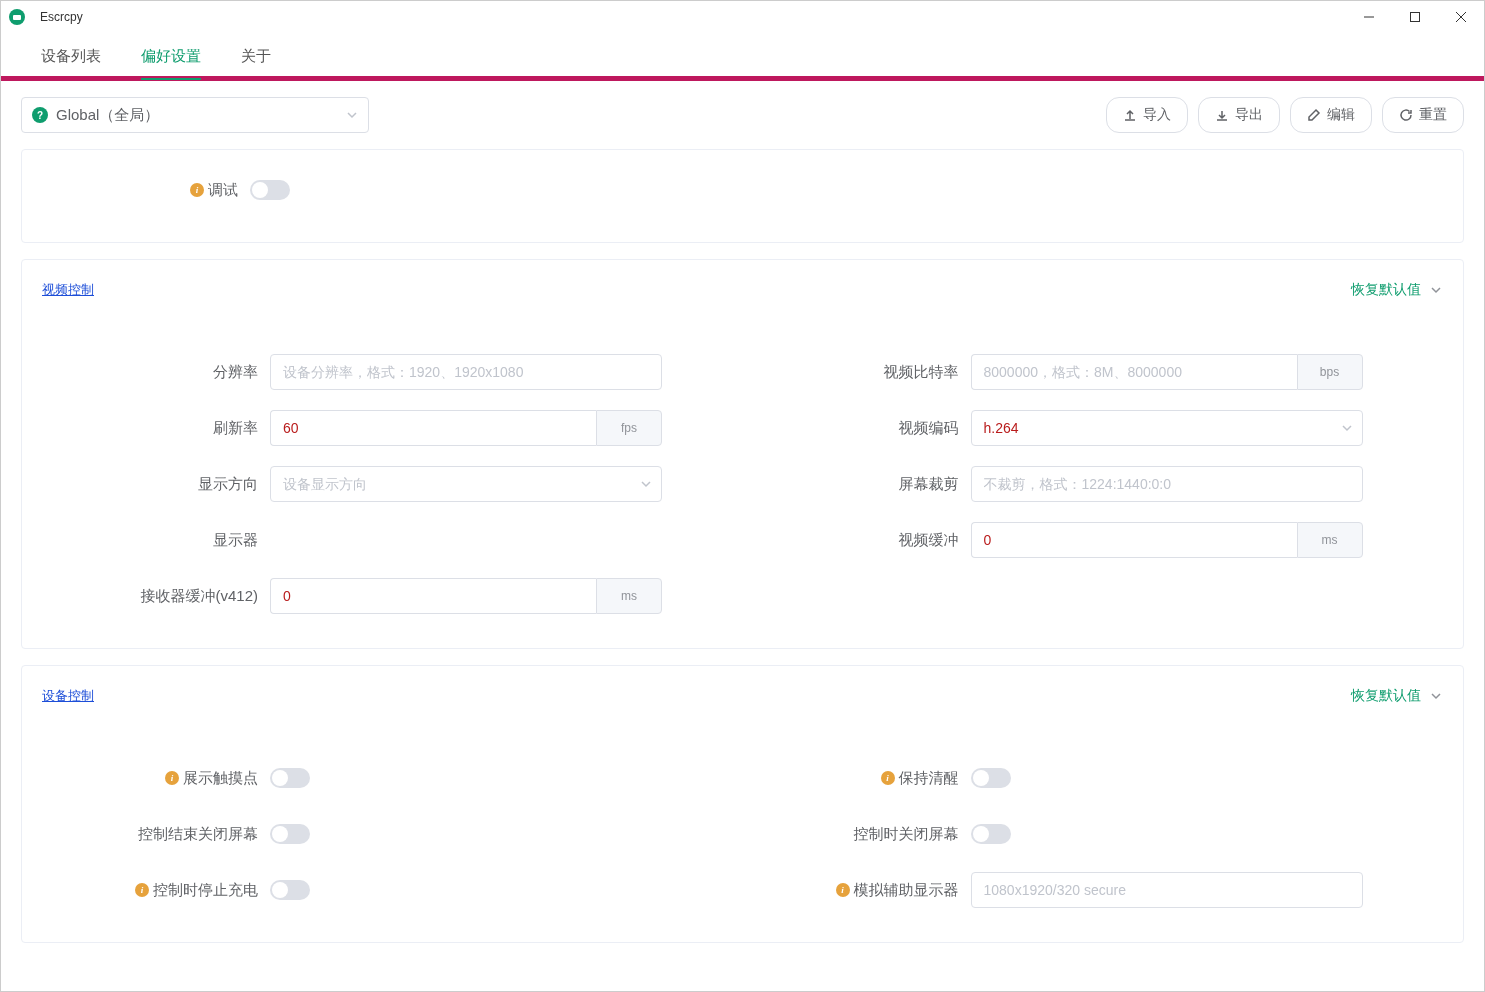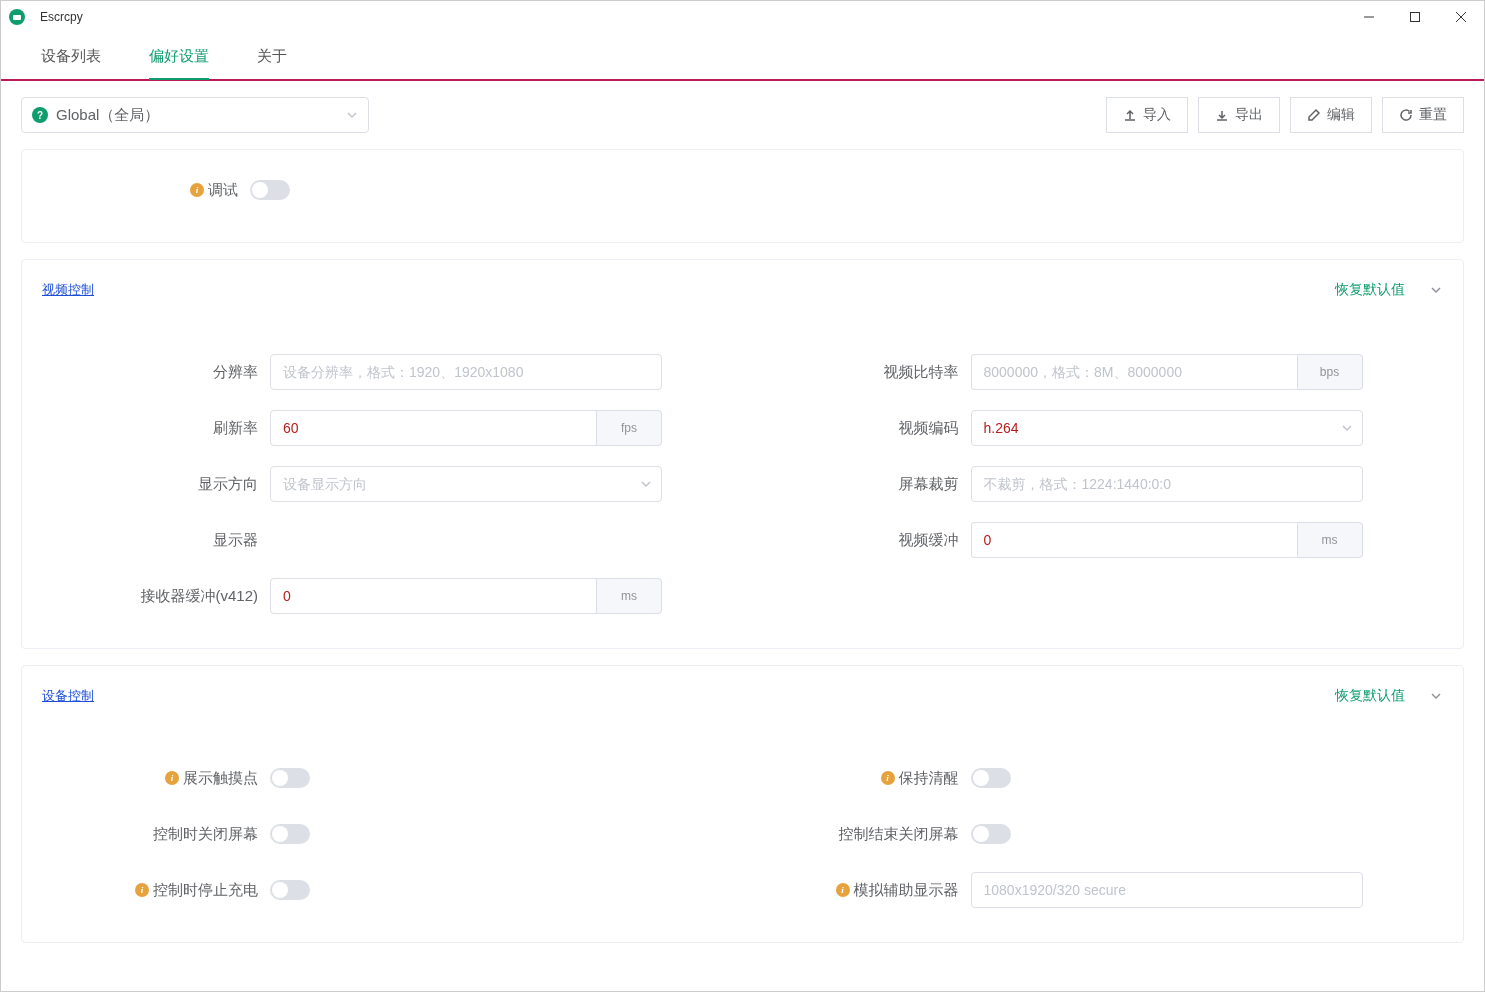--- a/index.html
+++ b/index.html
@@ -68,23 +68,23 @@
     }
     .win-ctrl svg {
       width: 10px;
       height: 10px;
       stroke: #333;
       stroke-width: 1;
       fill: none;
     }
     .tabs {
       display: flex;
-      gap: 8px;
+      gap: 0;
       padding: 0 20px;
-      border-bottom: 2px solid #be185d;
+      border-bottom: 5px solid #be185d;
       height: 48px;
       align-items: flex-start;
     }
     .tab {
       padding: 14px 20px;
       font-size: 15px;
       color: #555;
       cursor: pointer;
       position: relative;
     }
@@ -150,21 +150,21 @@
       display: flex;
       gap: 10px;
     }
     .btn {
       display: flex;
       align-items: center;
       gap: 6px;
       height: 36px;
       padding: 0 16px;
       border: 1px solid #dcdfe6;
-      border-radius: 0;
+      border-radius: 13px;
       background: #fff;
       cursor: pointer;
       font-size: 14px;
       color: #606266;
     }
     .btn svg {
       width: 14px;
       height: 14px;
       stroke: currentColor;
       stroke-width: 1.5;
@@ -241,21 +241,21 @@
       cursor: pointer;
     }
     .panel-title {
       font-size: 13px;
       color: #1d4ed8;
       text-decoration: underline;
     }
     .panel-header-right {
       display: flex;
       align-items: center;
-      gap: 24px;
+      gap: 8px;
     }
     .reset-link {
       color: #0f9d6e;
       font-size: 14px;
       cursor: pointer;
     }
     .collapse-icon {
       width: 14px;
       height: 14px;
       stroke: #909399;
@@ -526,28 +526,28 @@
           </div>
           <div class="form-cell">
             <div class="form-label-right">
               <span class="info-icon">i</span>
               <span>保持清醒</span>
             </div>
             <div class="toggle"></div>
           </div>
 
           <div class="form-cell">
+            <div class="form-label-right">
+              <span>控制结束关闭屏幕</span>
+            </div>
+            <div class="toggle"></div>
+          </div>
+          <div class="form-cell">
             <div class="form-label">
               <span>控制时关闭屏幕</span>
-            </div>
-            <div class="toggle"></div>
-          </div>
-          <div class="form-cell">
-            <div class="form-label-right">
-              <span>控制结束关闭屏幕</span>
             </div>
             <div class="toggle"></div>
           </div>
 
           <div class="form-cell">
             <div class="form-label">
               <span class="info-icon">i</span>
               <span>控制时停止充电</span>
             </div>
             <div class="toggle"></div>

